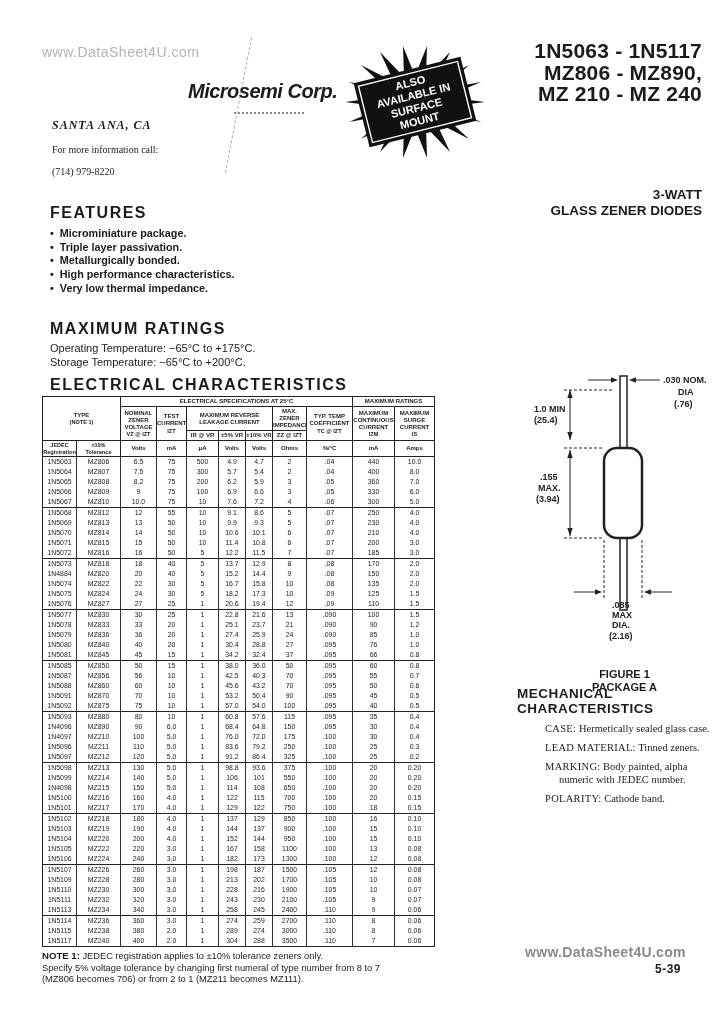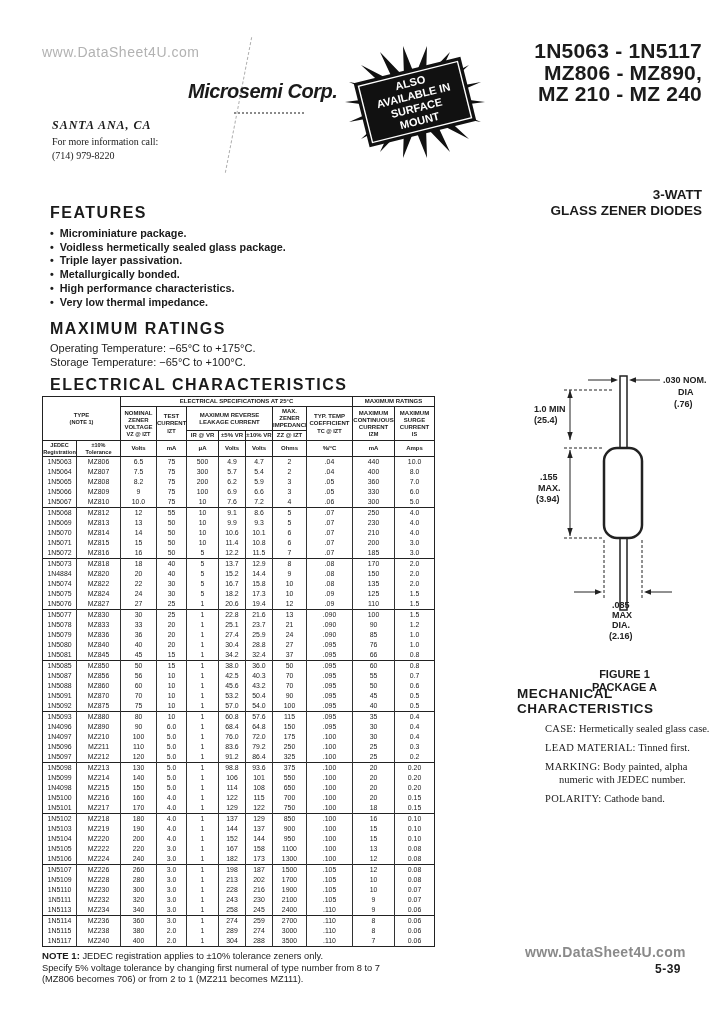--- a/index.html
+++ b/index.html
@@ -6,21 +6,21 @@
   .page{position:relative;width:720px;height:1012px;background:#ffffff;overflow:hidden;
         font-family:"Liberation Sans",sans-serif;color:#1b1b1b;}
   .abs{position:absolute;}
 
   .watermark{font-size:14px;font-weight:500;color:#b2b2b2;letter-spacing:.5px;}
   .logo{font-size:20px;font-weight:bold;font-style:italic;letter-spacing:-.5px;}
   .tagline{width:70px;border-bottom:2px dotted #8a8a8a;height:5px;}
   .scratch{width:0;height:138px;border-left:1px dashed #9a9a9a;transform:rotate(11deg);opacity:.8;}
 
   .city{font-family:"Liberation Serif",serif;font-style:italic;font-weight:bold;font-size:12px;letter-spacing:1px;}
-  .addr-line{font-family:"Liberation Serif",serif;font-size:10px;margin-top:3px;}
+  .addr-line{font-family:"Liberation Serif",serif;font-size:10px;margin-top:11px;}
 
   .partnums{width:262px;text-align:right;font-weight:bold;font-size:21px;line-height:21.5px;letter-spacing:.2px;}
   .subtitle{width:262px;text-align:right;font-weight:bold;font-size:13.5px;line-height:15.5px;}
 
   .h1{font-size:16px;font-weight:bold;letter-spacing:1.5px;}
   .features li{font-size:10.8px;font-weight:bold;line-height:13.7px;list-style:none;}
   .features ul{margin:0;padding:0;}
   .features li::before{content:"•";margin-right:6px;}
   .plain{font-size:11px;line-height:13.5px;}
 
@@ -90,32 +90,31 @@
 
   <div class="abs subtitle" style="left:440px;top:187px;">
     <div>3-WATT</div>
     <div>GLASS ZENER DIODES</div>
   </div>
 
   <div class="abs features" style="left:50px;top:204px;width:380px;">
     <div class="h1">FEATURES</div>
     <ul style="margin-top:5px;">
       <li>Microminiature package.</li>
-      <li>Voidless hermetically sealed glass package.</li>
       <li>Triple layer passivation.</li>
       <li>Metallurgically bonded.</li>
       <li>High performance characteristics.</li>
       <li>Very low thermal impedance.</li>
     </ul>
   </div>
 
   <div class="abs" style="left:50px;top:320px;width:380px;">
     <div class="h1">MAXIMUM RATINGS</div>
     <div class="plain" style="margin-top:4px;">Operating Temperature: −65°C to +175°C.</div>
-    <div class="plain">Storage Temperature: −65°C to +100°C.</div>
+    <div class="plain">Storage Temperature: −65°C to +200°C.</div>
   </div>
 
   <div class="abs h1" style="left:50px;top:376px;">ELECTRICAL CHARACTERISTICS</div>
 
   <table class="spec abs" style="left:42px;top:396px;">
     <colgroup>
       <col style="width:34px">
         <col style="width:44px">
         <col style="width:36px">
         <col style="width:30px">
@@ -866,21 +865,21 @@
     <div>PACKAGE A</div>
   </div>
 
   <div class="abs" style="left:517px;top:686px;width:200px;">
     <div class="mech-title">MECHANICAL</div>
     <div class="mech-title">CHARACTERISTICS</div>
     <div class="mech-item">
       <b>CASE:</b> <span>Hermetically sealed glass case.</span>
     </div>
     <div class="mech-item">
-      <b>LEAD MATERIAL:</b> <span>Tinned first.</span>
+      <b>LEAD MATERIAL:</b> <span>Tinned zeners.</span>
     </div>
     <div class="mech-item">
       <b>MARKING:</b> <span>Body painted, alpha numeric with JEDEC number.</span>
     </div>
     <div class="mech-item">
       <b>POLARITY:</b> <span>Cathode band.</span>
     </div>
   </div>
 
   <div class="abs note" style="left:42px;top:950px;width:450px;">

